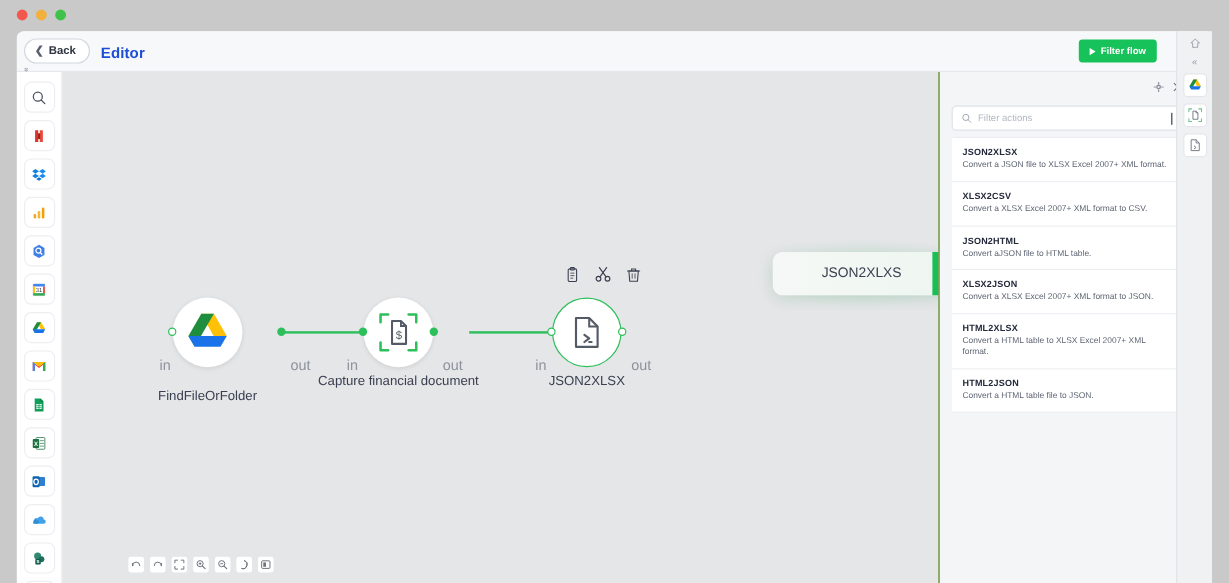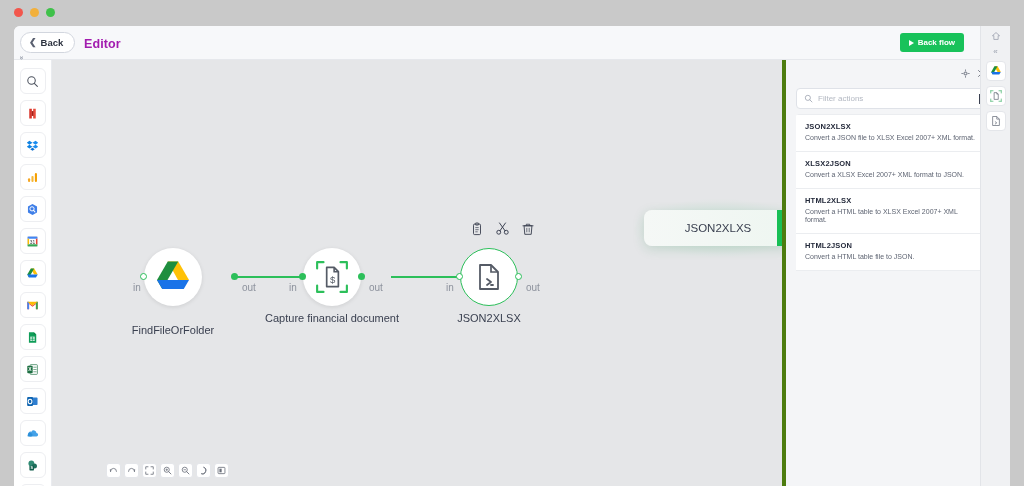--- a/index.html
+++ b/index.html
@@ -43,21 +43,21 @@
     height: 21px; padding: 0 11px 0 8px;
     border: 1px solid #d2d6de; border-radius: 11px;
     background: #fff; color: #2d3340;
     font-size: 9.5px; font-weight: 600;
     display: flex; align-items: center; gap: 4px;
     cursor: pointer;
   }
   .back-btn .chev { font-size: 9px; color: #5a6070; line-height: 1; }
   .editor-title {
     position: absolute; left: 70px; top: 11px;
-    font-size: 12.5px; font-weight: 700; color: #a21caf;
+    font-size: 12.5px; font-weight: 700; color: #1d4ed8;
     letter-spacing: .1px;
   }
   .start-flow {
     position: absolute; right: 46px; top: 7px;
     height: 19px; padding: 0 9px;
     background: #18c25a; border: none; border-radius: 3px;
     color: #fff; font-size: 8px; font-weight: 600;
     display: flex; align-items: center; gap: 4px;
     font-family: "Liberation Sans", sans-serif;
     cursor: pointer;
@@ -114,21 +114,21 @@
   .node.sel { border: 1.5px solid #2cbf5a; box-shadow: none; background:#fff; }
   .node-label {
     position: absolute;
     text-align: center;
     font-size: 11px; color: #3a4050;
     white-space: nowrap;
     transform: translateX(-50%);
   }
   .port-label {
     position: absolute;
-    font-size: 10px; color: #8d929d;
+    font-size: 12px; color: #8d929d; margin-top: 15px;
   }
   .port-dot {
     position: absolute;
     width: 7px; height: 7px; border-radius: 50%;
     background: #2cbf5a;
     cursor: pointer;
   }
   .port-dot.hollow { background: #fff; border: 1.4px solid #2cbf5a; }
   .edge {
     position: absolute; height: 1.6px; background: #2cbf5a;
@@ -172,21 +172,21 @@
     background: #fff; border: 1px solid #e4e6ea; border-radius: 3px;
     display: flex; align-items: center; justify-content: center;
     cursor: pointer;
   }
 
   
   .panel {
     position: absolute; left: 768px; top: 34px;
     width: 212px; height: 426px;
     background: #f4f5f7;
-    border-left: 4px solid #4d7c0f;
+    border-left: 1px solid #4d7c0f;
   }
   .panel-head {
     position: absolute; right: 8px; top: 4px;
     display: flex; gap: 7px; align-items: center;
   }
   .panel-head span { cursor: pointer; }
   .filter-wrap {
     position: absolute; left: 10px; top: 28px;
     width: 192px; height: 21px;
     background: #fff; border: 1px solid #dfe2e8; border-radius: 4px;
@@ -254,21 +254,21 @@
   <div class="window">
 
     <div class="topbar">
       <div class="back-btn">
         <span class="chev">❮</span>
         <span>Back</span>
       </div>
       <div class="editor-title">Editor</div>
       <button class="start-flow">
         <span class="play"></span>
-        <span>Back flow</span>
+        <span>Filter flow</span>
       </button>
       <div class="expander">»</div>
     </div>
 
     <div class="sidebar">
       <div class="side-item">
         <svg width="13" height="13" viewBox="0 0 16 16">
           <circle cx="6.8" cy="6.8" r="4.6" fill="none" stroke="#4c525e" stroke-width="1.3"></circle>
           <line x1="10.2" y1="10.2" x2="14" y2="14" stroke="#4c525e" stroke-width="1.3" stroke-linecap="round"></line>
         </svg>
@@ -538,20 +538,28 @@
           <line x1="9" y1="9" x2="12.4" y2="12.4" stroke="#9aa0ad" stroke-width="1.2" stroke-linecap="round"></line>
         </svg>
         <input class="filter-input" type="text" placeholder="Filter actions" style="">
         <span class="caret"></span>
       </div>
 
       <div class="action-list">
         <div class="action-item">
           <div class="action-title">JSON2XLSX</div>
           <div class="action-desc">Convert a JSON file to XLSX Excel 2007+ XML format.</div>
+        </div>
+        <div class="action-item">
+          <div class="action-title">XLSX2CSV</div>
+          <div class="action-desc">Convert a XLSX Excel 2007+ XML format to CSV.</div>
+        </div>
+        <div class="action-item">
+          <div class="action-title">JSON2HTML</div>
+          <div class="action-desc">Convert aJSON file to HTML table.</div>
         </div>
         <div class="action-item">
           <div class="action-title">XLSX2JSON</div>
           <div class="action-desc">Convert a XLSX Excel 2007+ XML format to JSON.</div>
         </div>
         <div class="action-item">
           <div class="action-title">HTML2XLSX</div>
           <div class="action-desc">Convert a HTML table to XLSX Excel 2007+ XML format.</div>
         </div>
         <div class="action-item">

